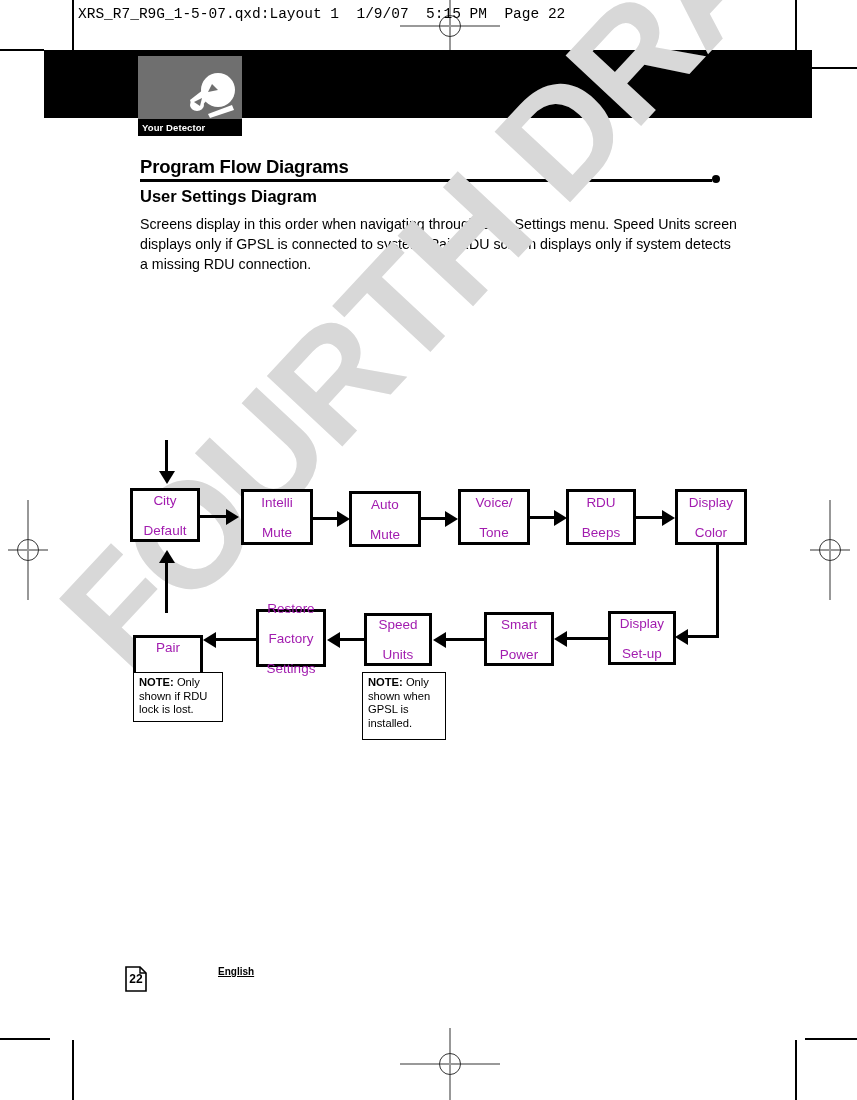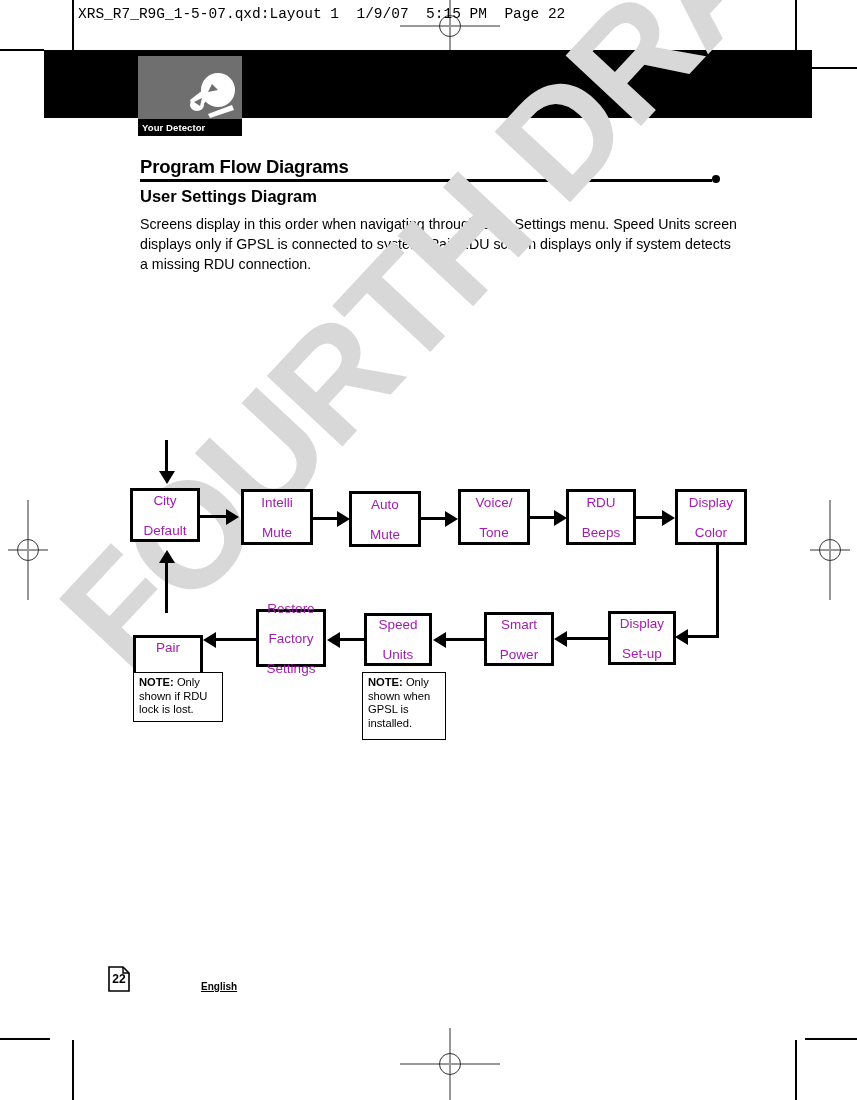--- a/index.html
+++ b/index.html
@@ -182,21 +182,21 @@
 
   
   .ln { position: absolute; background: #000; }
   .arrow { position: absolute; width: 0; height: 0; }
   .arrow.right { border-top: 8px solid transparent; border-bottom: 8px solid transparent; border-left: 13px solid #000; }
   .arrow.left  { border-top: 8px solid transparent; border-bottom: 8px solid transparent; border-right: 13px solid #000; }
   .arrow.down  { border-left: 8px solid transparent; border-right: 8px solid transparent; border-top: 13px solid #000; }
   .arrow.up    { border-left: 8px solid transparent; border-right: 8px solid transparent; border-bottom: 13px solid #000; }
 
   
-  .footer { position: absolute; left: 108px; top: 966px; display: flex; align-items: flex-end; text-decoration: underline; }
+  .footer { position: absolute; left: 125px; top: 966px; display: flex; align-items: flex-start; text-decoration: underline; }
   .pageicon { position: relative; width: 22px; height: 26px; }
   .pageicon .num {
     position: absolute; left: 0; top: 0; width: 22px; height: 26px;
     display: flex; align-items: center; justify-content: center;
     font-size: 12px; font-weight: bold; color: #000;
   }
   .footer .lang { margin-left: 27px; font-size: 10px; font-weight: bold; padding-left: 44px; }
 </style>
 </head>
 <body>

